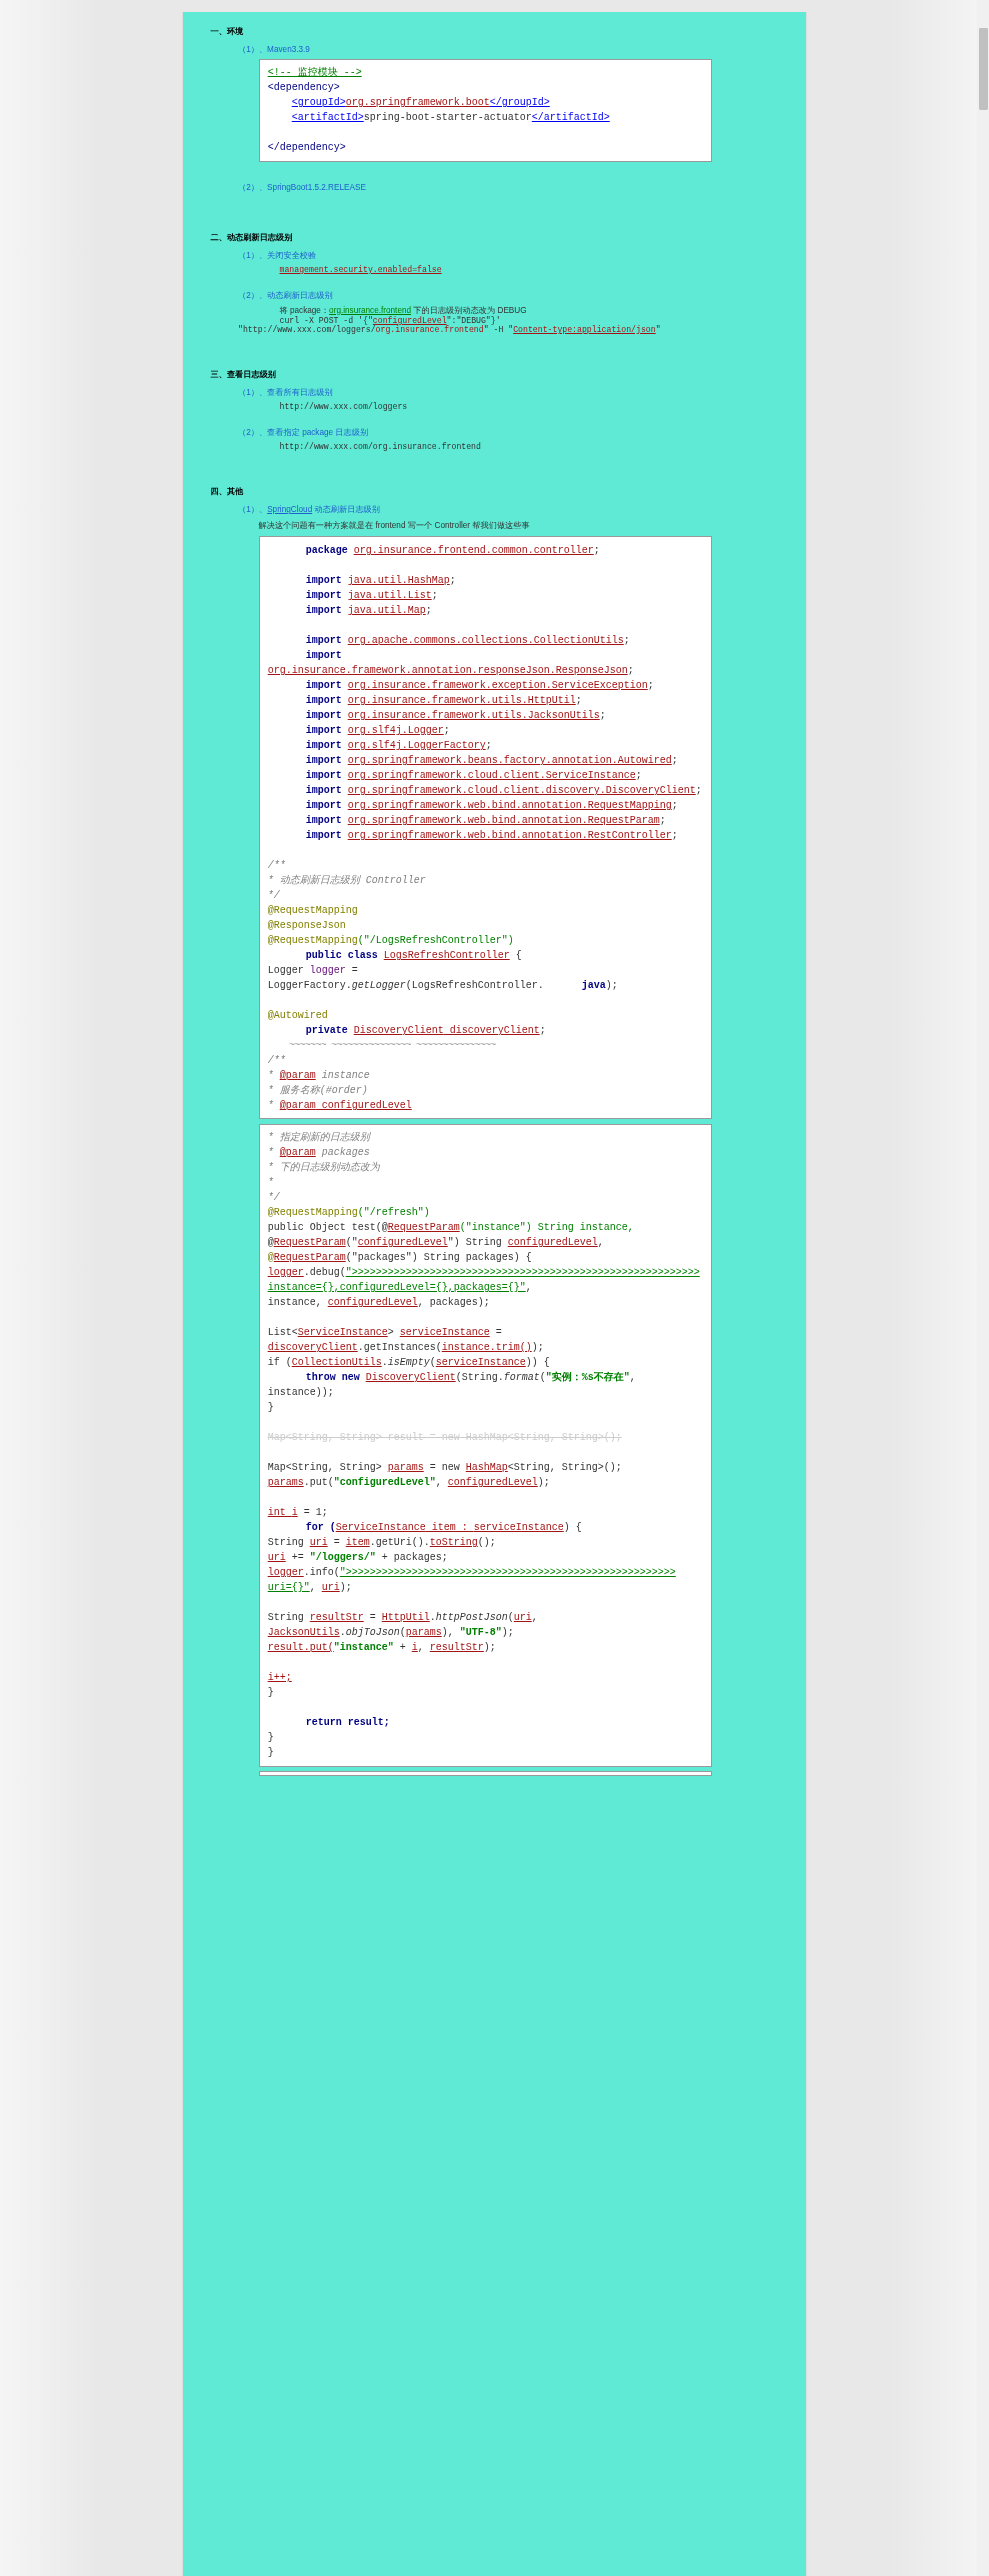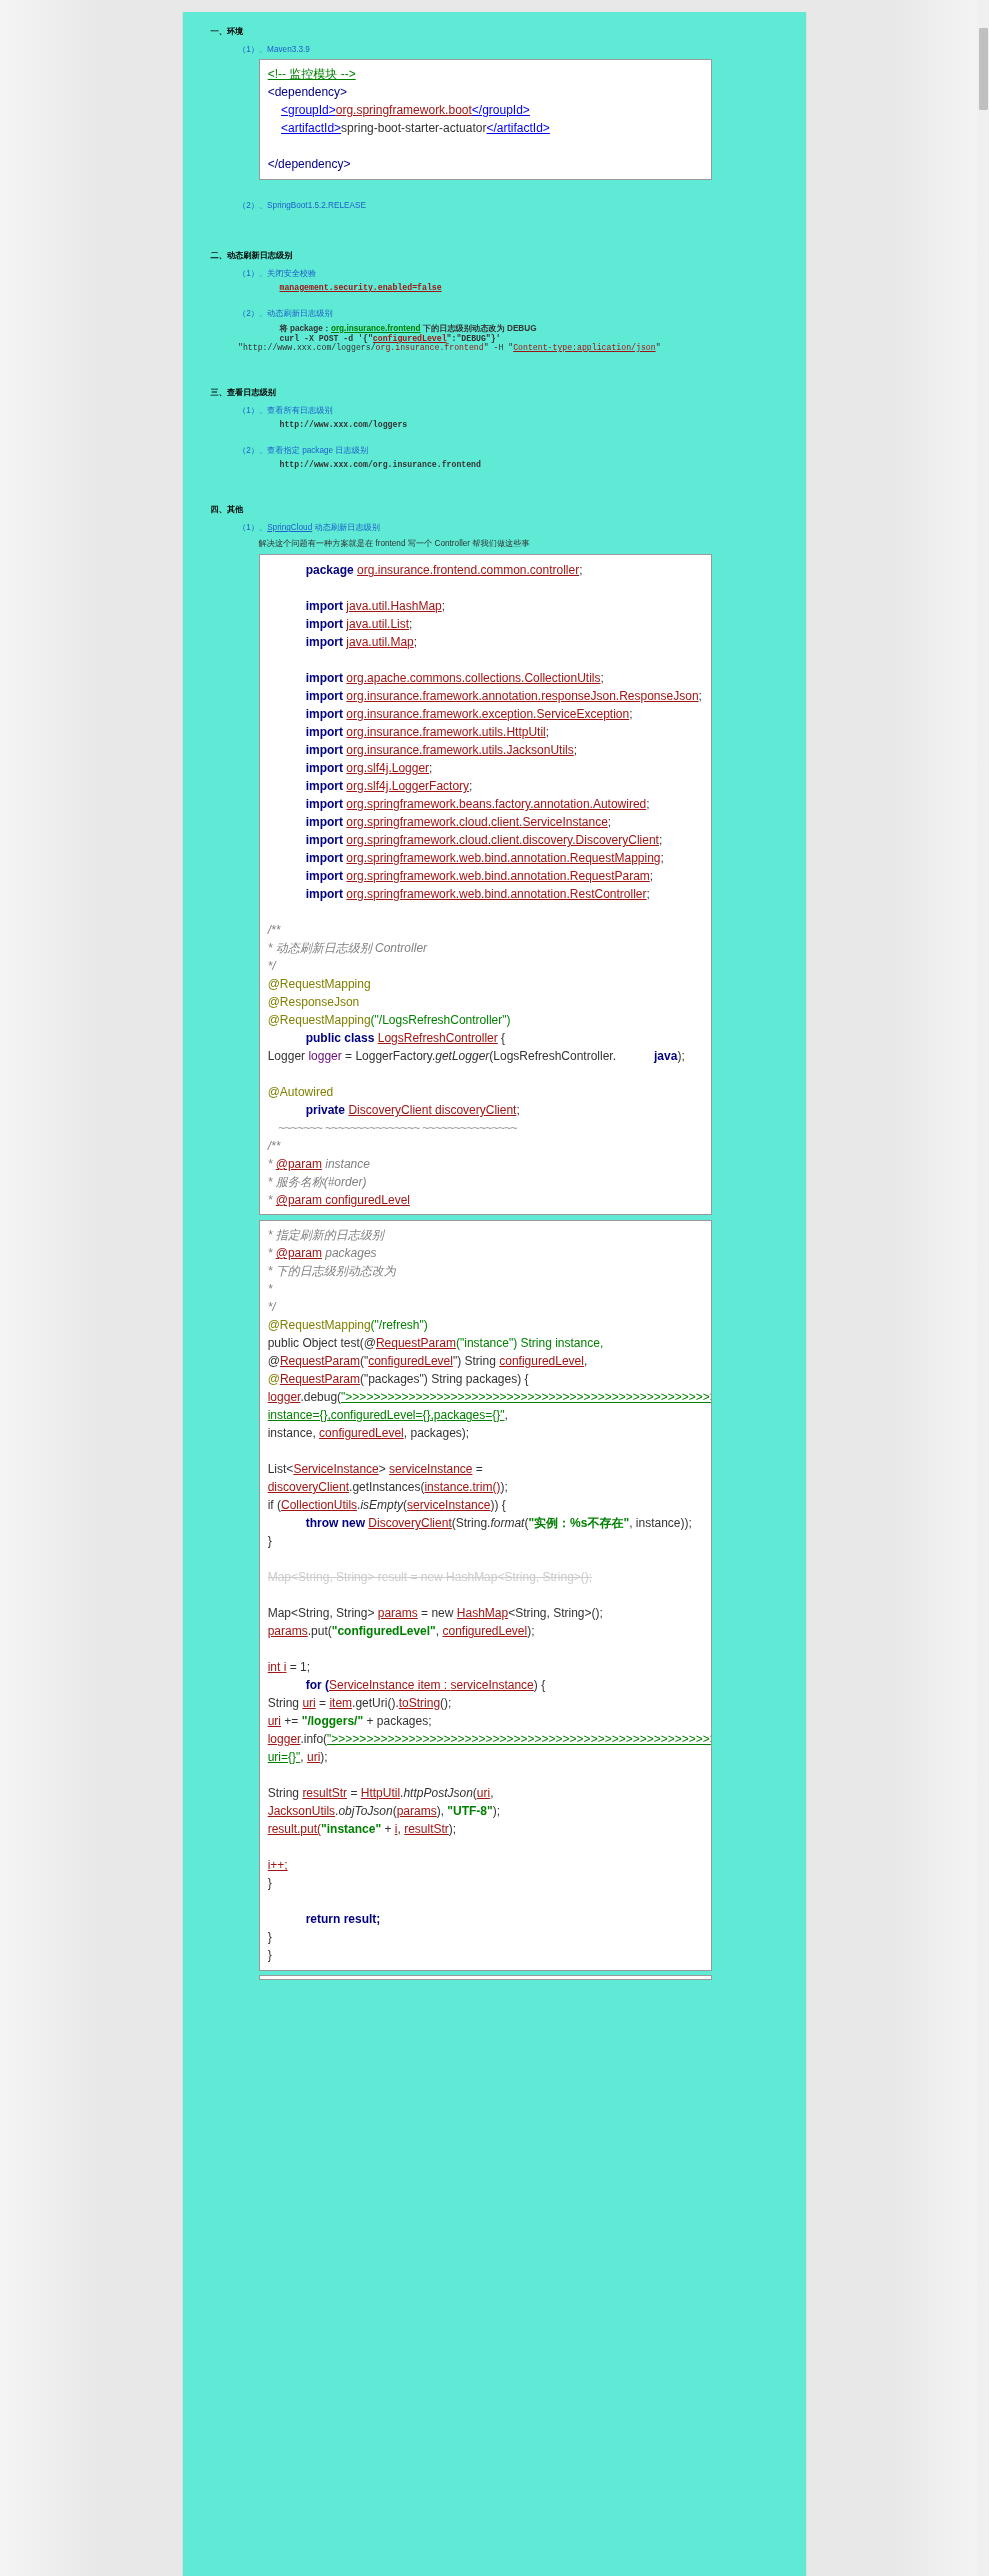--- a/index.html
+++ b/index.html
@@ -18,36 +18,36 @@
     border-left: 0.7px solid #ddd;
     border-right: 0.7px solid #ddd;
   }
   .section { padding: 5.5px 27.5px; }
   .h1 { font-weight: bold; margin: 8.2px 0 5.5px 0; color: #000; }
   .h2 { color: #2060cc; margin: 6.9px 0 4.1px 27.5px; }
   .code-box {
     border: 0.7px solid #999;
     margin: 4.1px 0 4.1px 48px;
     padding: 5.5px 8.2px;
-    font-family: Liberation Sans, sans-serif;
-    font-size: 12px;
+    font-family: Liberation Mono, monospace;
+    font-size: 10px;
     line-height: 1.5;
     background: #fff;
     width: 453px;
     overflow: hidden;
   }
   .kw-green { color: #008000; text-decoration: underline; }
   .kw-blue { color: #0000ee; text-decoration: underline; }
   .kw-red  { color: #a31515; text-decoration: underline; }
   .kw-red-nu { color: #a31515; }
   .kw-navy { color: #000080; font-weight: bold; padding-left: 38px; }
   .kw-purple { color: #660e7a; }
   .str { color: #008000; }
   .str-b { color: #008000; font-weight: bold; }
-  .indent2 { margin-left: 69px; font-weight: bold; }
+  .indent2 { margin-left: 69px; }
   .indent3 { margin-left: 27.5px; }
   .mono { font-family: "Courier New", monospace; }
   .link { color: #2060cc; text-decoration: underline; }
   .para { margin: 4.1px 27.5px 4.1px 48px; line-height: 1.6; }
   .scrollbar-right {
     position: fixed;
     right: 0; top: 0;
     width: 11.7px;
     height: 100%;
     background: #f0f0f0;

